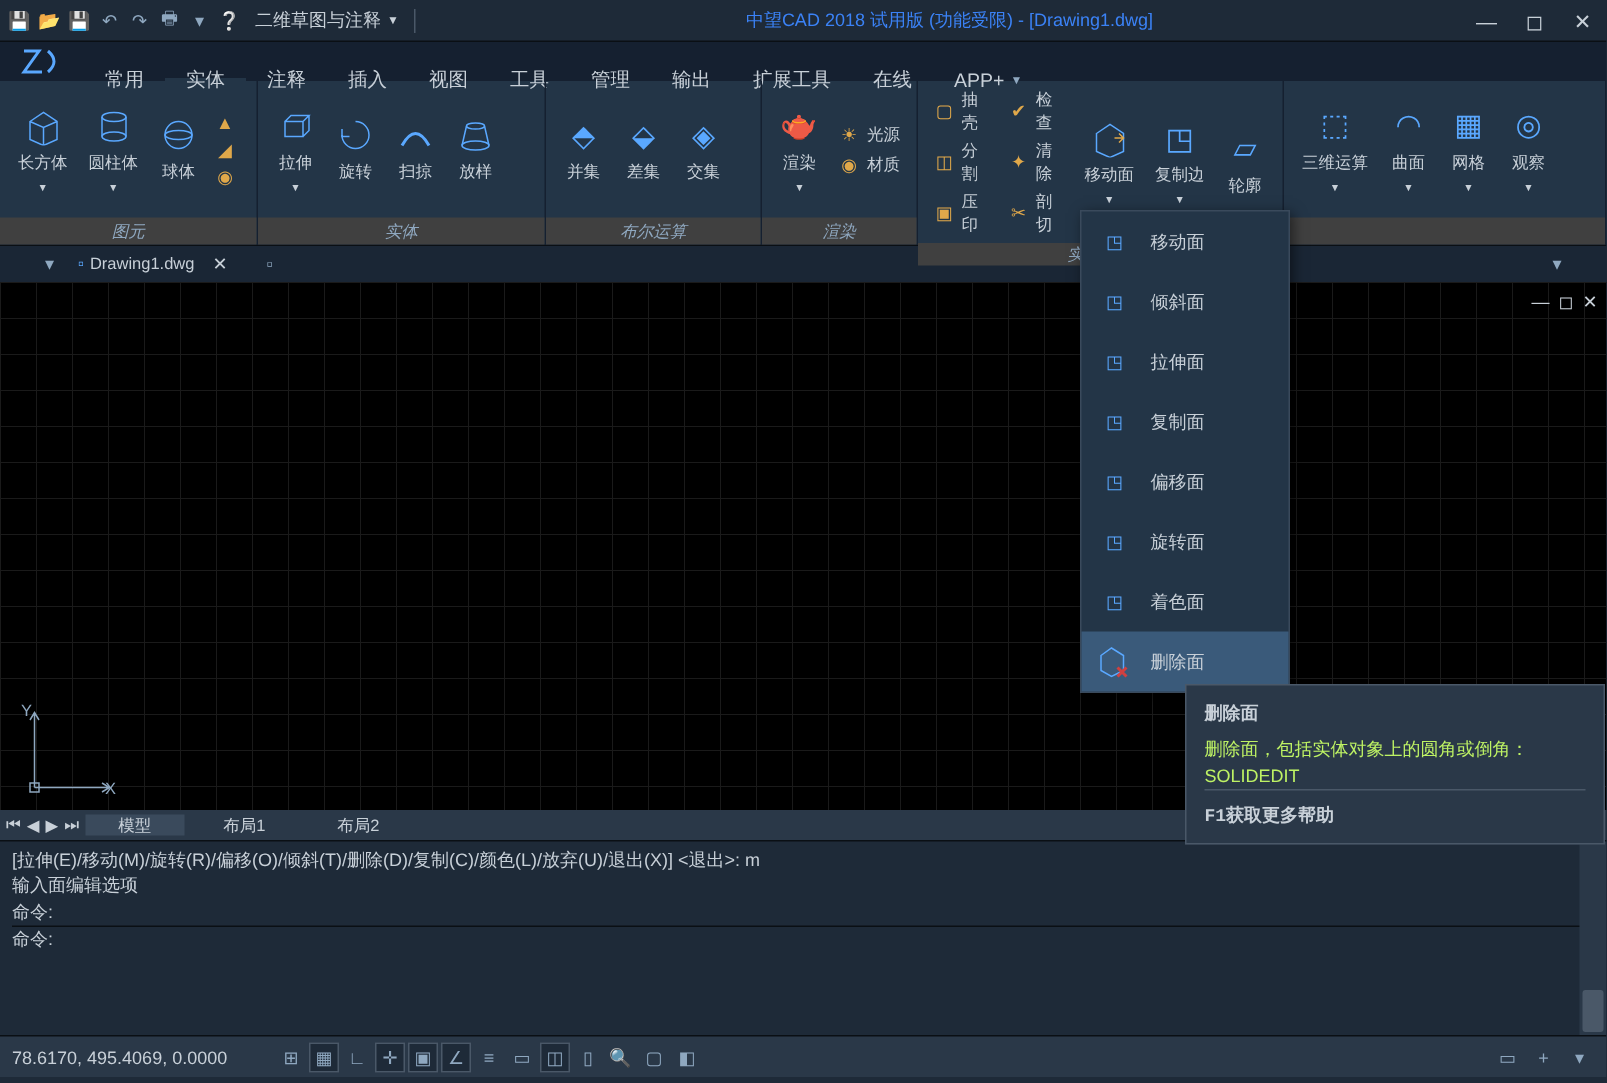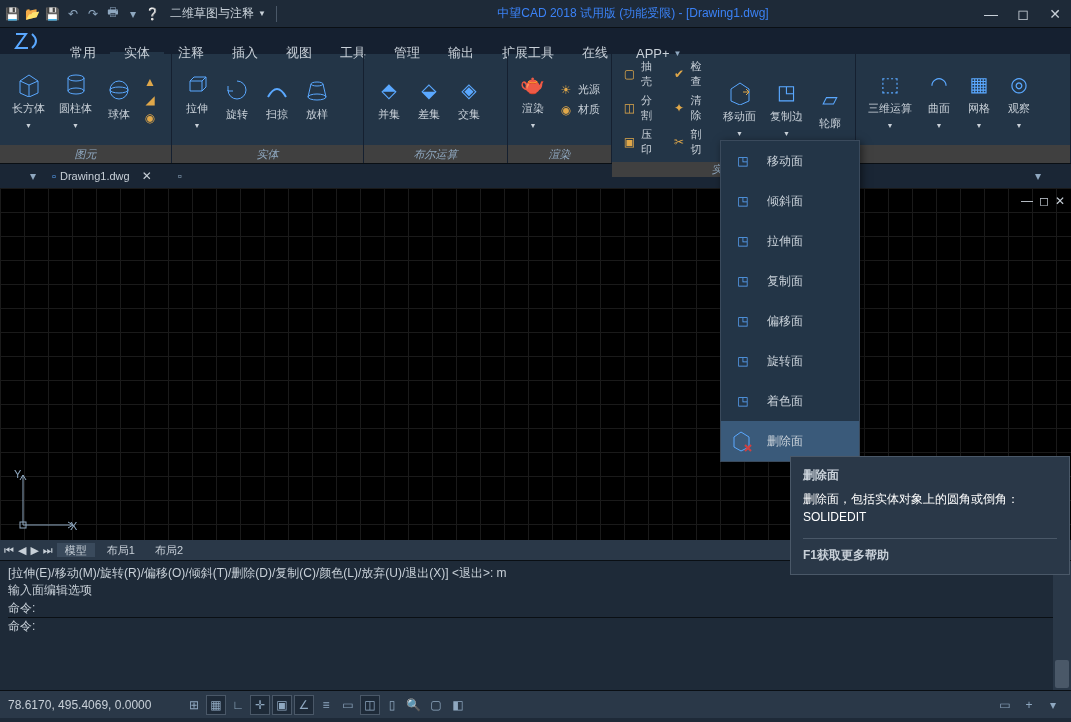--- a/index.html
+++ b/index.html
@@ -42,21 +42,21 @@
 
 .canvas-wrap { position: relative; height: 352px; background: #000; }
 .canvas-grid { position: absolute; inset: 0; background-image: linear-gradient(to right, #1a1a1a 1px, transparent 1px), linear-gradient(to bottom, #1a1a1a 1px, transparent 1px); background-size: 24px 24px; }
 .doc-winctrl { position: absolute; top: 6px; right: 6px; display: flex; gap: 6px; color: #c8d0d8; }
 .axis-y { position: absolute; left: 20px; bottom: 30px; color: #8fa8c0; font-size: 11px; }
 .axis-x { position: absolute; left: 70px; bottom: 8px; color: #8fa8c0; font-size: 11px; }
 .axis-lines { position: absolute; left: 18px; bottom: 10px; }
 
 
 .model-tabs { height: 20px; background: #2a3848; display: flex; align-items: center; padding: 0 4px; gap: 4px; font-size: 11px; }
-.model-tab { padding: 0 8px; height: 14px; display: flex; align-items: center; }
+.model-tab { padding: 0 22px; height: 14px; display: flex; align-items: center; }
 .model-tab.active { background: #3a4a5c; }
 
 
 .cmdline { height: 130px; background: #1e2a38; padding: 4px 8px; font-family: "SimSun", monospace; font-size: 12px; color: #c8d0d8; line-height: 1.45; overflow: hidden; border-top: 1px solid #0a0f14; position: relative; }
 .cmd-scroll { position: absolute; right: 0; top: 0; bottom: 0; width: 18px; background: #2a3848; }
 .cmd-thumb { position: absolute; right: 2px; bottom: 2px; width: 14px; height: 28px; background: #4a5868; border-radius: 2px; }
 .cmd-input-row { border-top: 1px solid #0a0f14; }
 
 
 .statusbar { height: 28px; background: #2a3848; display: flex; align-items: center; padding: 0 8px; gap: 6px; font-size: 12px; border-top: 1px solid #0a0f14; }
@@ -68,22 +68,22 @@
 
 
 .dropdown { position: absolute; left: 720px; top: 140px; width: 140px; background: #233547; border: 1px solid #3a4a5c; box-shadow: 2px 2px 8px rgba(0,0,0,.5); }
 .dd-item { height: 40px; display: flex; align-items: center; gap: 12px; padding: 0 10px; font-size: 12px; }
 .dd-item.hover { background: #3a5a7a; }
 .dd-icon { width: 24px; height: 24px; display: flex; align-items: center; justify-content: center; color: #5aa8ff; }
 
 
 .tooltip { position: absolute; left: 790px; top: 456px; width: 280px; background: #2a3848; border: 1px solid #4a5868; padding: 10px 12px; font-size: 12px; }
 .tt-title { font-weight: bold; margin-bottom: 6px; }
-.tt-body { line-height: 1.5; margin-bottom: 12px; color: #ffffff; }
-.tt-help { border-top: 1px solid #4a5868; padding-top: 8px; font-weight: bold; }
+.tt-body { line-height: 1.5; color: #bef264; }
+.tt-help { border-top: 1px solid #4a5868; padding-top: 8px; font-weight: bold; font-family: Liberation Mono, monospace; }
 
 .arrow-down { font-size: 7px; display: inline-block; margin-top: 2px; }
 svg { display: block; }
 </style>
 </head>
 <body>
 
 <div class="titlebar">
   <div class="quick-bar">
     <div class="quick-btn">💾</div>

